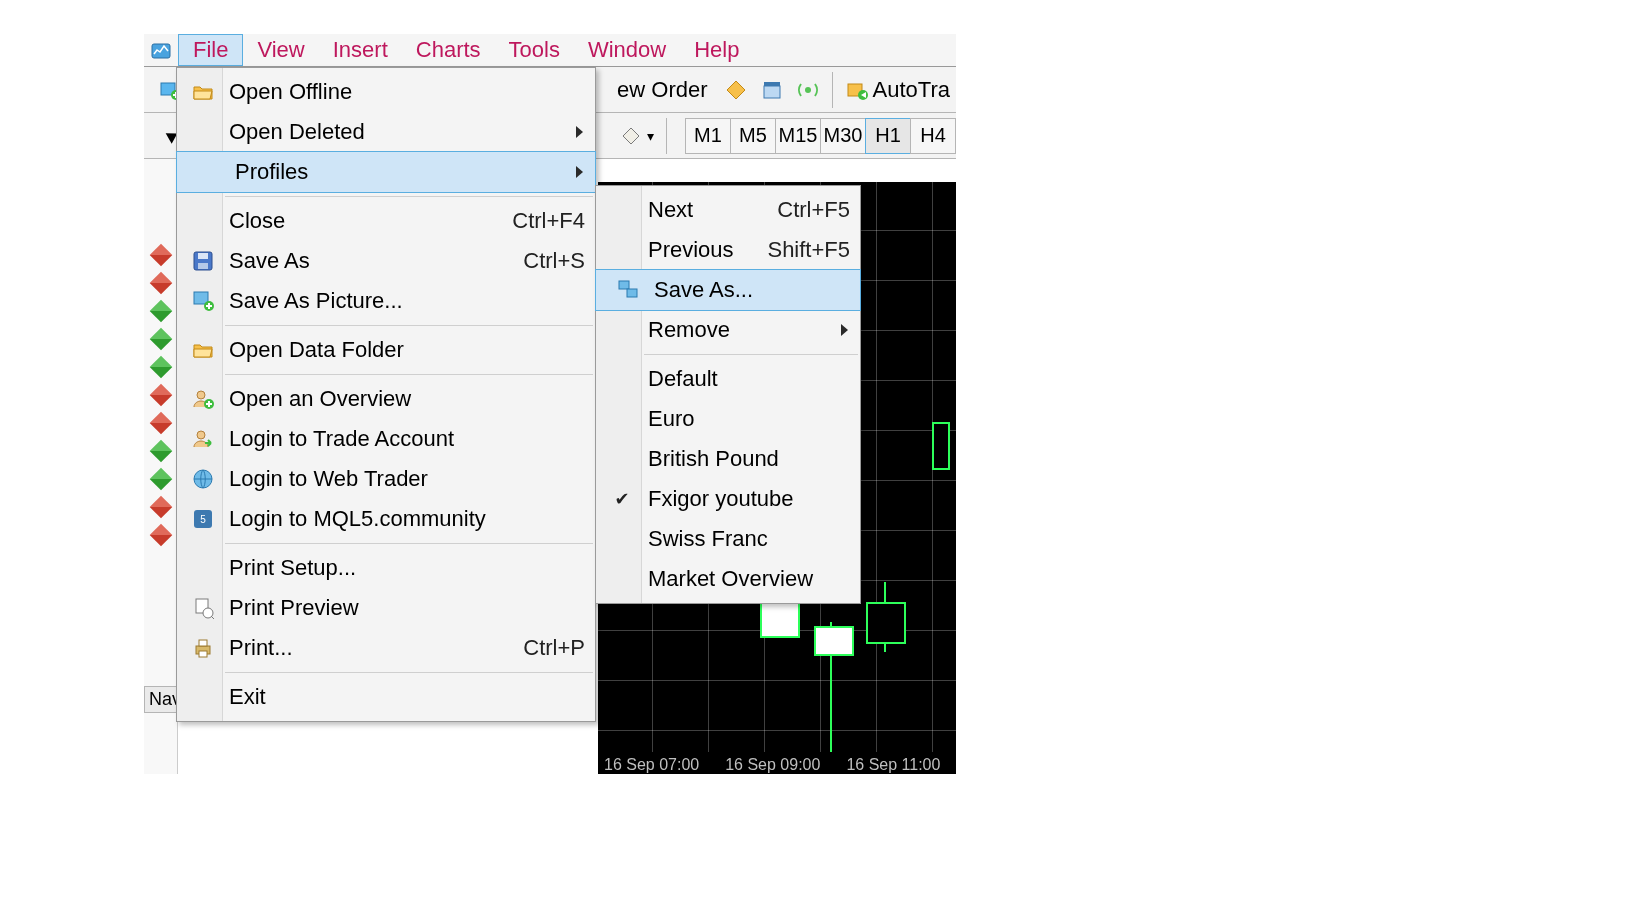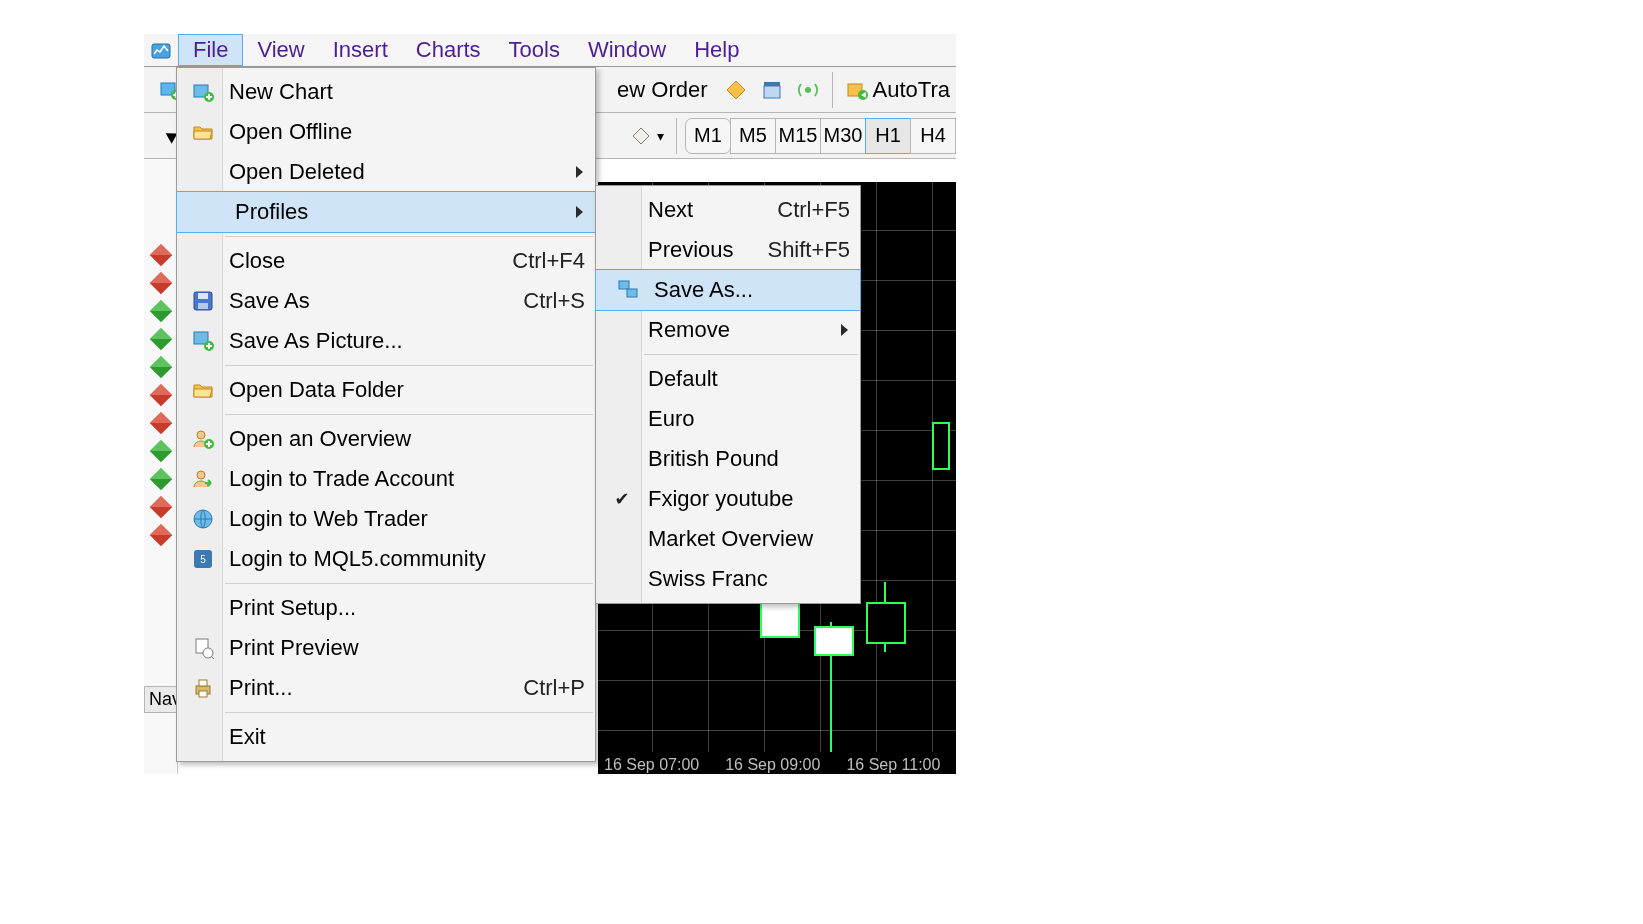--- a/index.html
+++ b/index.html
@@ -31,21 +31,21 @@
   .menubar .app-icon {
     width: 34px;
     display: flex;
     align-items: center;
     justify-content: center;
   }
   .menubar .menu-item {
     padding: 0 14px;
     display: flex;
     align-items: center;
-    color: #4c1d95;
+    color: #be185d;
     cursor: default;
   }
   .menubar .menu-item.active {
     background: #cfe5f7;
     border: 1px solid #5aaee0;
   }
   
   .toolbar-row {
     position: absolute;
     left: 0;
@@ -75,21 +75,21 @@
     height: 36px;
     border: 1px solid #b5b5b5;
     margin-left: -1px;
     display: flex;
     align-items: center;
     justify-content: center;
     background: #f6f6f6;
     cursor: default;
     font-size: 20px;
   }
-  .tf-btn.first { margin-left: 2px; border-radius: 7px; }
+  .tf-btn.first { margin-left: 12px; }
   .tf-btn.active { background: #e6e6e6; border-color: #5aaee0; }
   
   .left-col {
     position: absolute;
     left: 0;
     top: 125px;
     width: 34px;
     bottom: 0;
     background: #f8f8f8;
     border-right: 1px solid #ccc;
@@ -394,30 +394,20 @@
       <span>16 Sep 11:00</span>
     </div>
   </div>
 
   <div class="menu-dropdown">
     <div class="menu-gutter"></div>
     <div class="menu-list" id="file-menu-list">
         <div class="menu-row">
           <div class="ic">
             <svg class="icon" viewBox="0 0 24 24">
-              <rect x="3" y="5" width="14" height="12" fill="#6fbbe8" stroke="#2b7ab0"></rect>
-              <circle cx="18" cy="17" r="5" fill="#3ebd3e"></circle>
-              <path d="M18 14v6M15 17h6" stroke="#fff" stroke-width="2"></path>
-            </svg>
-          </div>
-          <div class="lbl">New Chart</div>
-        </div>
-        <div class="menu-row">
-          <div class="ic">
-            <svg class="icon" viewBox="0 0 24 24">
               <path d="M3 7h6l2 2h10v10H3z" fill="#f7c04a" stroke="#c38a16"></path>
               <path d="M3 11h18l-2 8H3z" fill="#ffe39a" stroke="#c38a16"></path>
             </svg>
           </div>
           <div class="lbl">Open Offline</div>
         </div>
         <div class="menu-row">
           <div class="ic"></div>
           <div class="lbl">Open Deleted</div>
           <div class="sub"></div>
@@ -579,22 +569,22 @@
           <div class="lbl">British Pound</div>
         </div>
         <div class="menu-row">
           <div class="ic">
             <span class="check">✔</span>
           </div>
           <div class="lbl">Fxigor youtube</div>
         </div>
         <div class="menu-row">
           <div class="ic"></div>
+          <div class="lbl">Swiss Franc</div>
+        </div>
+        <div class="menu-row">
+          <div class="ic"></div>
           <div class="lbl">Market Overview</div>
         </div>
-        <div class="menu-row">
-          <div class="ic"></div>
-          <div class="lbl">Swiss Franc</div>
-        </div>
       </div>
   </div>
 
 </div>
 
 </body></html>

